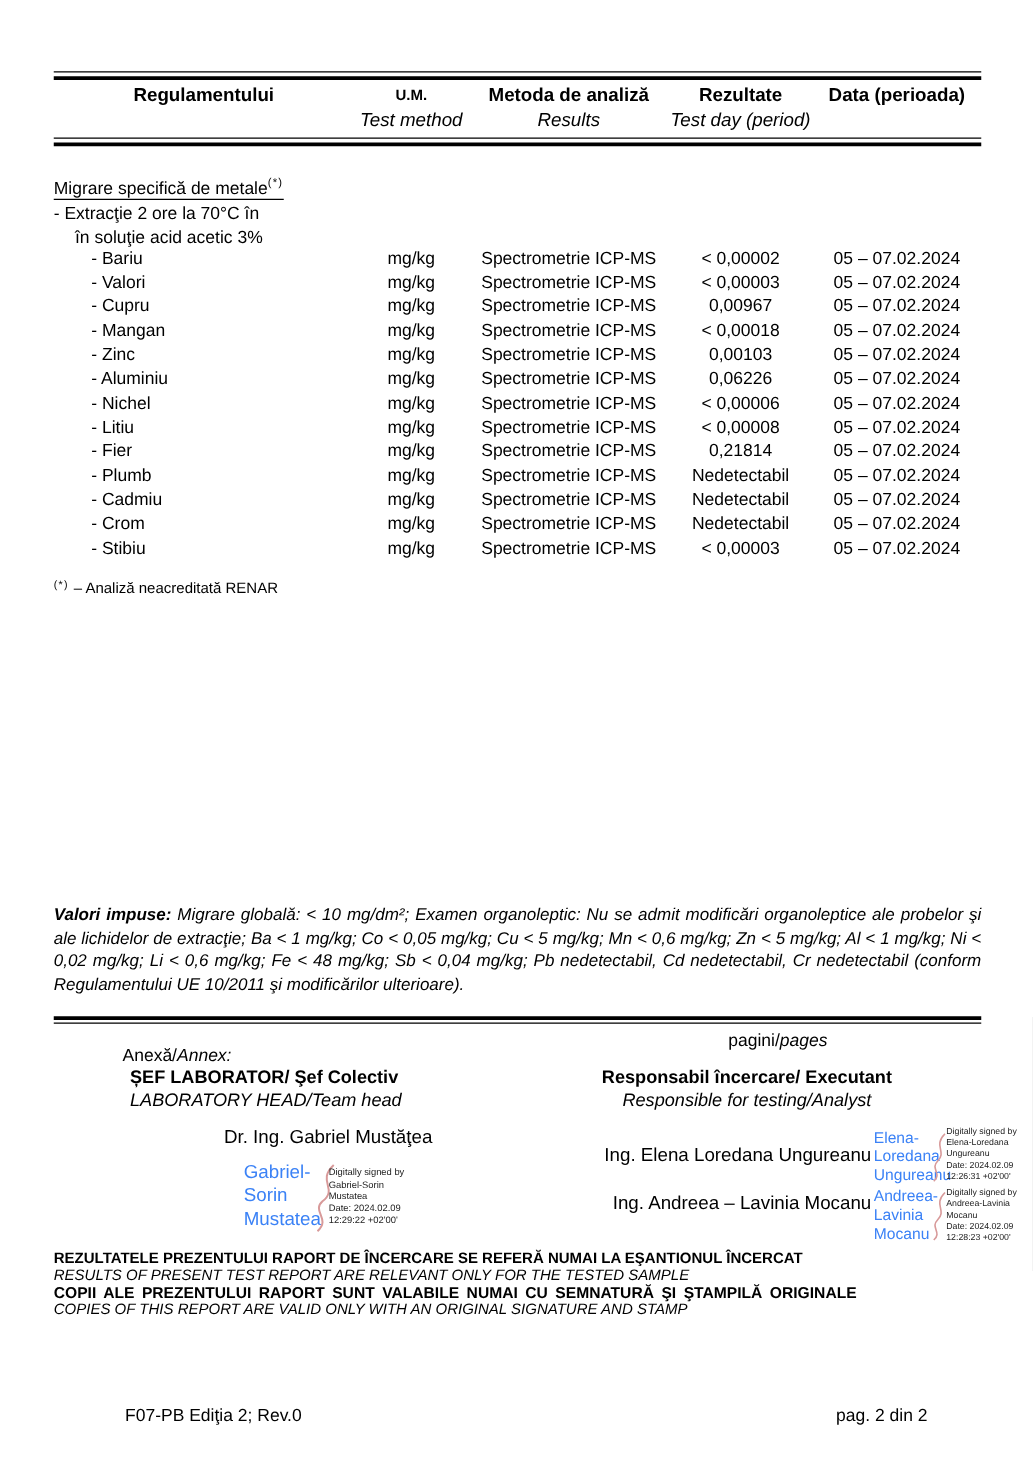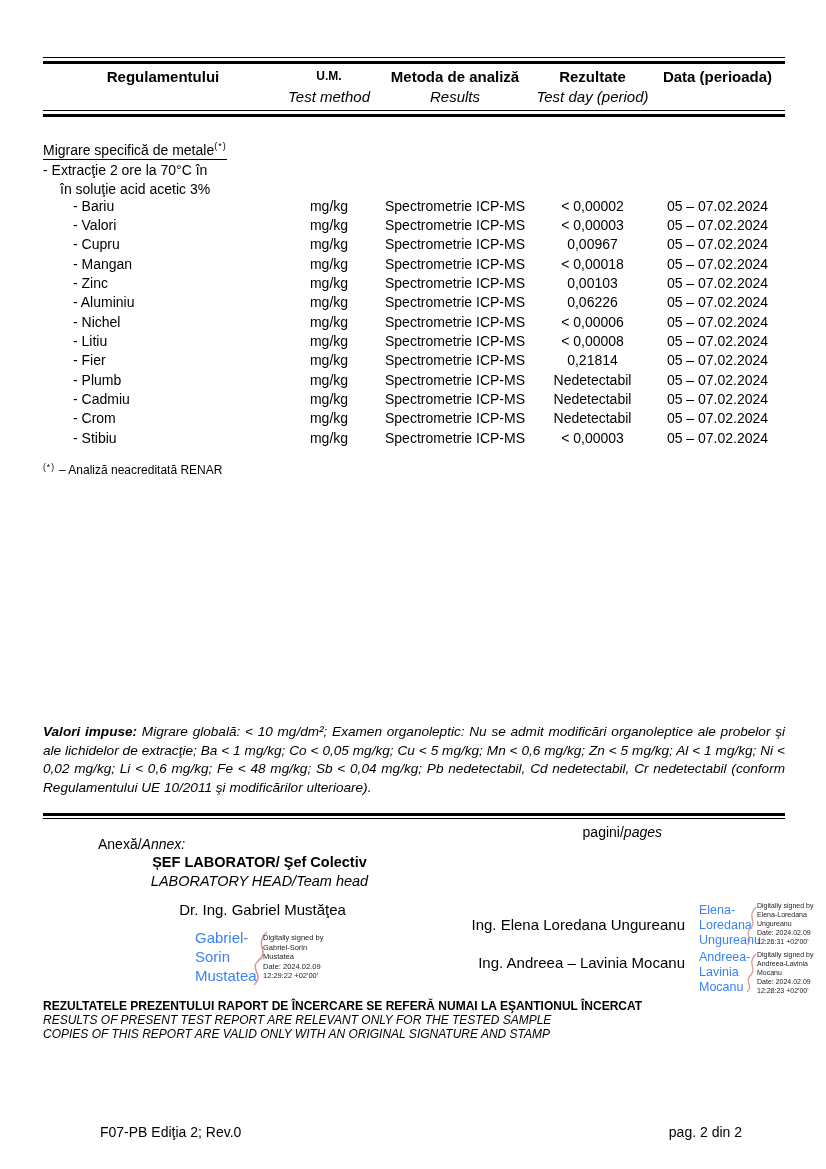--- a/index.html
+++ b/index.html
@@ -37,27 +37,27 @@
   .limits .lead{font-weight:bold;}
 
   .rule-top{position:absolute;left:43px;top:57px;width:742px;}
   .rule-mid{position:absolute;left:43px;top:110px;width:742px;}
   .rule-annex{position:absolute;left:43px;top:813px;width:742px;}
 
   .annex-label{position:absolute;left:98px;top:836px;font-size:14px;}
   .pages-label{position:absolute;left:462px;top:824px;width:200px;text-align:right;font-size:14px;}
   .it{font-style:italic;}
 
-  .sig-title-left{position:absolute;left:117px;top:853px;width:285px;text-align:center;}
+  .sig-title-left{position:absolute;left:104px;top:853px;width:285px;}
   .sig-title-right{position:absolute;left:455px;top:853px;width:285px;text-align:center;}
   .sig-title-ro{font-weight:bold;font-size:14.5px;line-height:19px;}
   .sig-title-en{font-style:italic;font-size:14.5px;line-height:18px;}
 
   .left-name{position:absolute;left:120px;top:901px;width:285px;text-align:center;font-size:15px;}
-  .person-name{position:absolute;left:428px;width:257px;text-align:right;font-size:15px;white-space:nowrap;}
+  .person-name{position:absolute;left:440px;width:257px;text-align:right;font-size:15px;white-space:nowrap;}
   .pre{white-space:pre-line;}
   .sig-big{position:absolute;color:#3b82f6;}
   .sig-big-left{left:195px;top:928px;font-size:15px;line-height:19px;}
   .sig-small{position:absolute;font-size:7.5px;line-height:9.6px;color:#222;width:75px;}
   .sig-small-left{left:263px;top:933px;}
   .sig-big-right{font-size:12.5px;line-height:14.8px;}
   .sig-small-right{font-size:7px;line-height:8.9px;width:70px;}
   .scribble{position:absolute;}
 
   .disclaimer{position:absolute;left:43px;top:1000px;width:742px;text-align:left;}
@@ -205,20 +205,24 @@
   <div class="annex-label">
     <span>Anexă/</span><span class="it">Annex:</span>
   </div>
   <div class="pages-label">
     <span>pagini/</span><span class="it">pages</span>
   </div>
 
   <div class="sig-title-left">
     <div class="sig-title-ro">ȘEF LABORATOR/ Şef Colectiv</div>
     <div class="sig-title-en">LABORATORY HEAD/Team head</div>
+  </div>
+  <div class="sig-title-right">
+    <div class="sig-title-ro">Responsabil încercare/ Executant</div>
+    <div class="sig-title-en">Responsible for testing/Analyst</div>
   </div>
 
   <div class="left-name">Dr. Ing. Gabriel Mustăţea</div>
   <div class="sig-big sig-big-left pre">Gabriel-
 Sorin
 Mustatea</div>
   <svg class="scribble" style="left:247px;top:929px;" width="26" height="58" viewBox="0 0 26 58">
     <path d="M20,3 C6,16 24,22 11,32 C2,40 18,46 7,56" stroke="#d89a9a" stroke-width="1.6" fill="none"></path>
   </svg>
   <div class="sig-small sig-small-left pre">Digitally signed by
@@ -249,19 +253,20 @@
   </svg>
   <div class="sig-small sig-small-right pre" style="left:757px;top:951px;">Digitally signed by
 Andreea-Lavinia
 Mocanu
 Date: 2024.02.09
 12:28:23 +02'00'</div>
 
   <div class="disclaimer">
     <div class="disc-ro">REZULTATELE PREZENTULUI RAPORT DE ÎNCERCARE SE REFERĂ NUMAI LA EŞANTIONUL ÎNCERCAT</div>
     <div class="disc-en">RESULTS OF PRESENT TEST REPORT ARE RELEVANT ONLY FOR THE TESTED SAMPLE</div>
+    <div class="disc-ro disc-spaced">COPII ALE PREZENTULUI RAPORT SUNT VALABILE NUMAI CU SEMNATURĂ ŞI ŞTAMPILĂ ORIGINALE</div>
     <div class="disc-en">COPIES OF THIS REPORT ARE VALID ONLY WITH AN ORIGINAL SIGNATURE AND STAMP</div>
   </div>
 
   <div class="footer-left">F07-PB Ediţia 2; Rev.0</div>
   <div class="footer-right">pag. 2 din 2</div>
 
 </div>
 
 </body></html>

